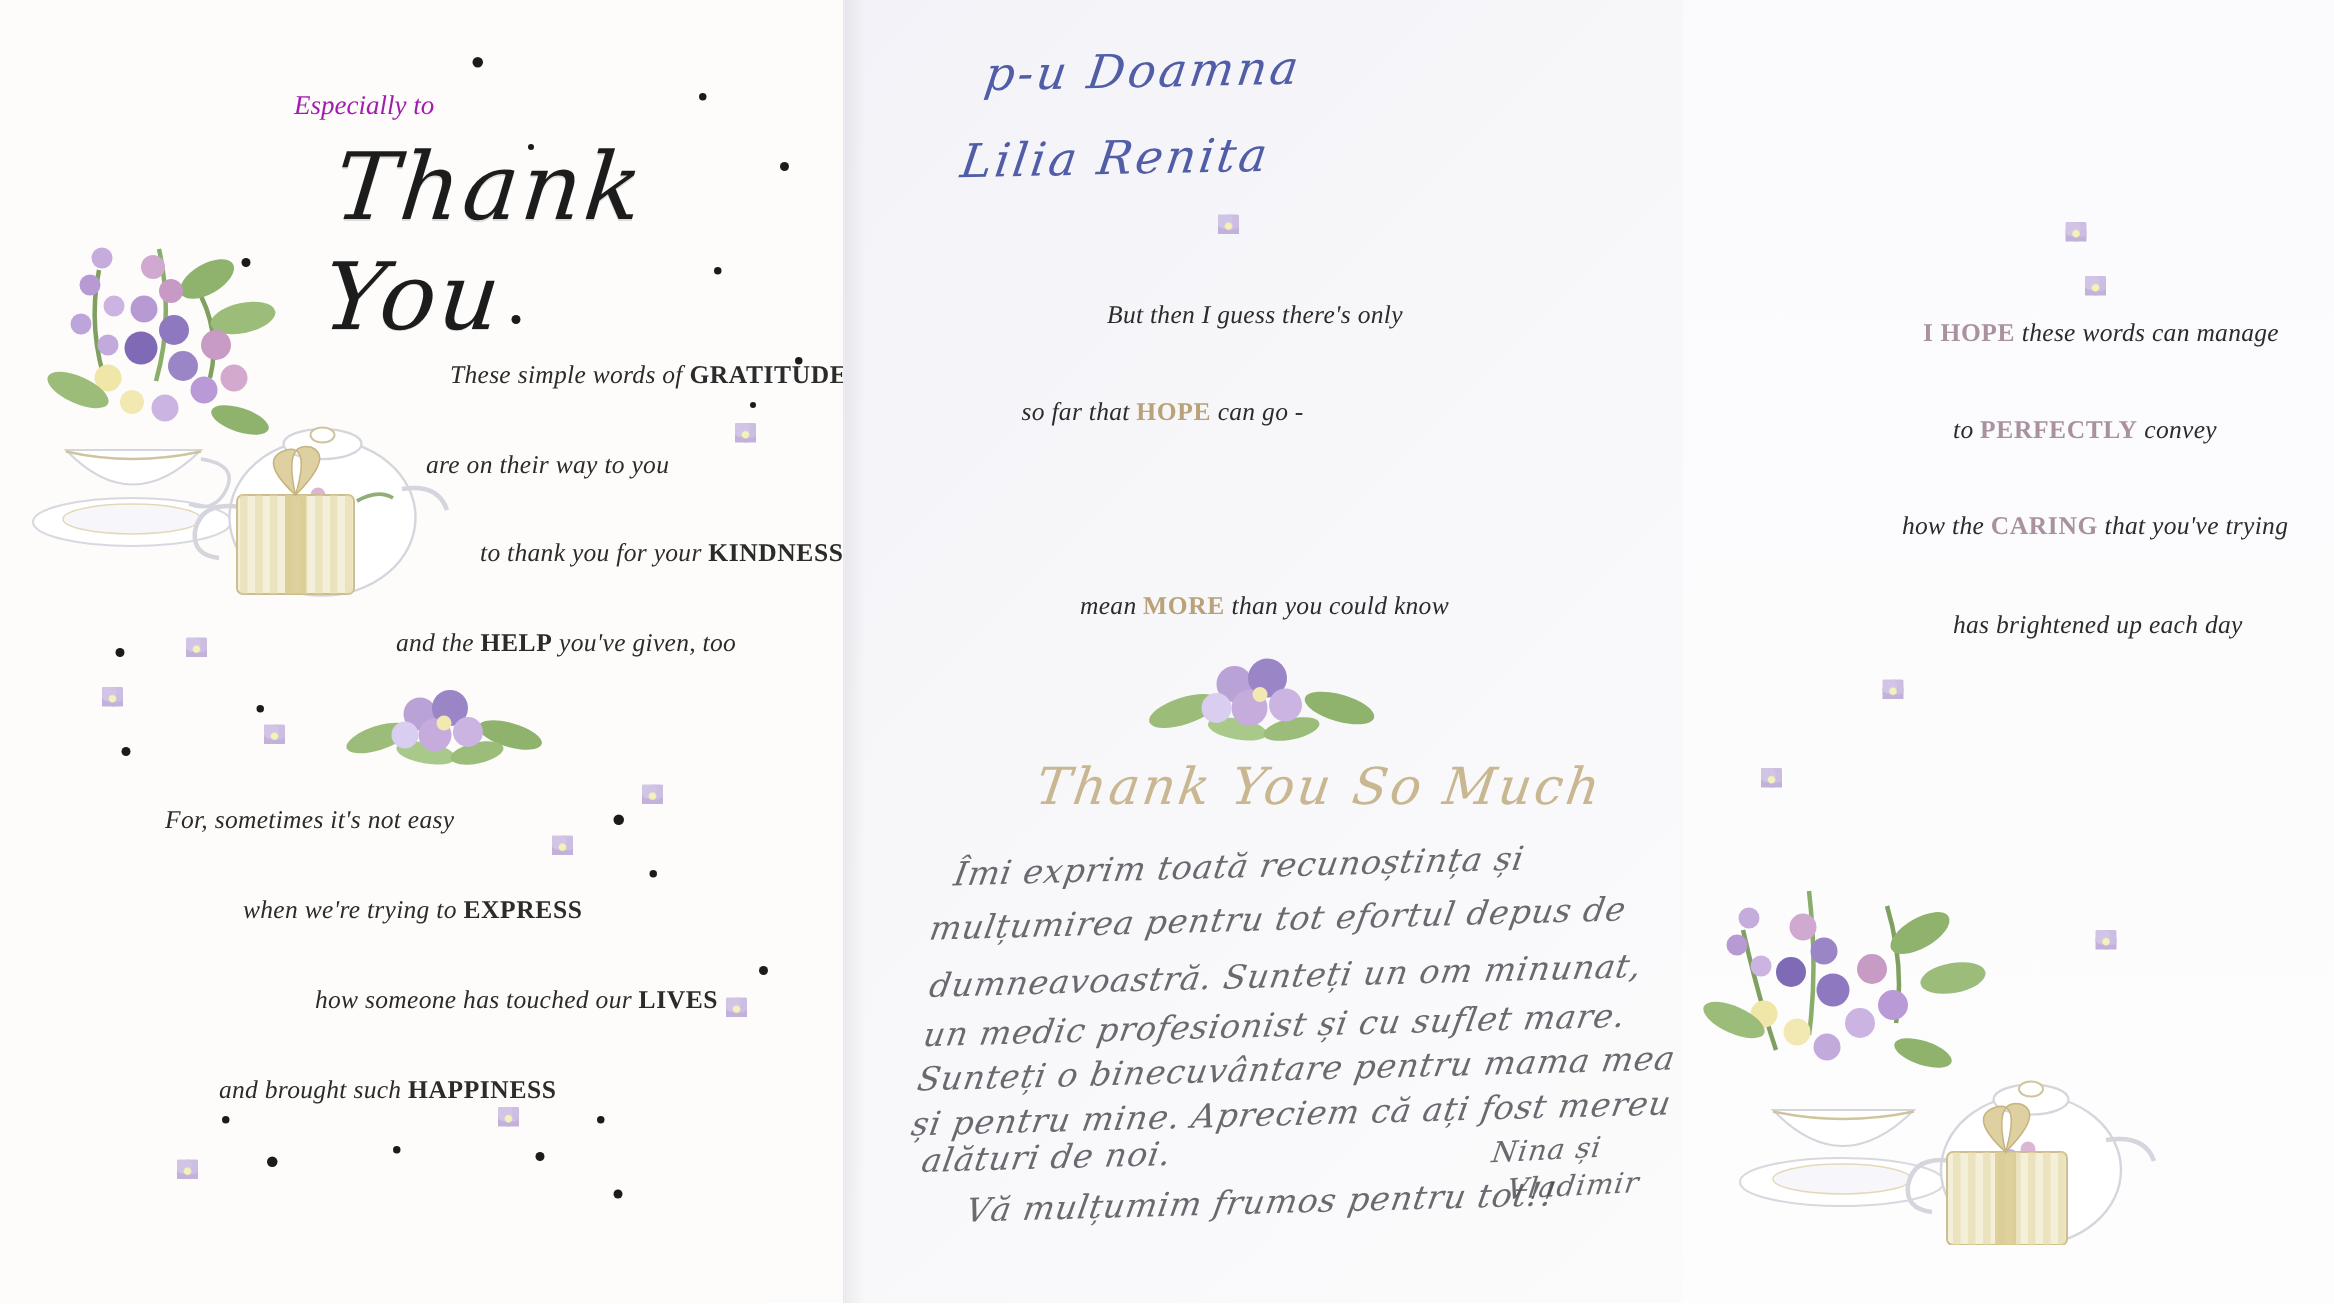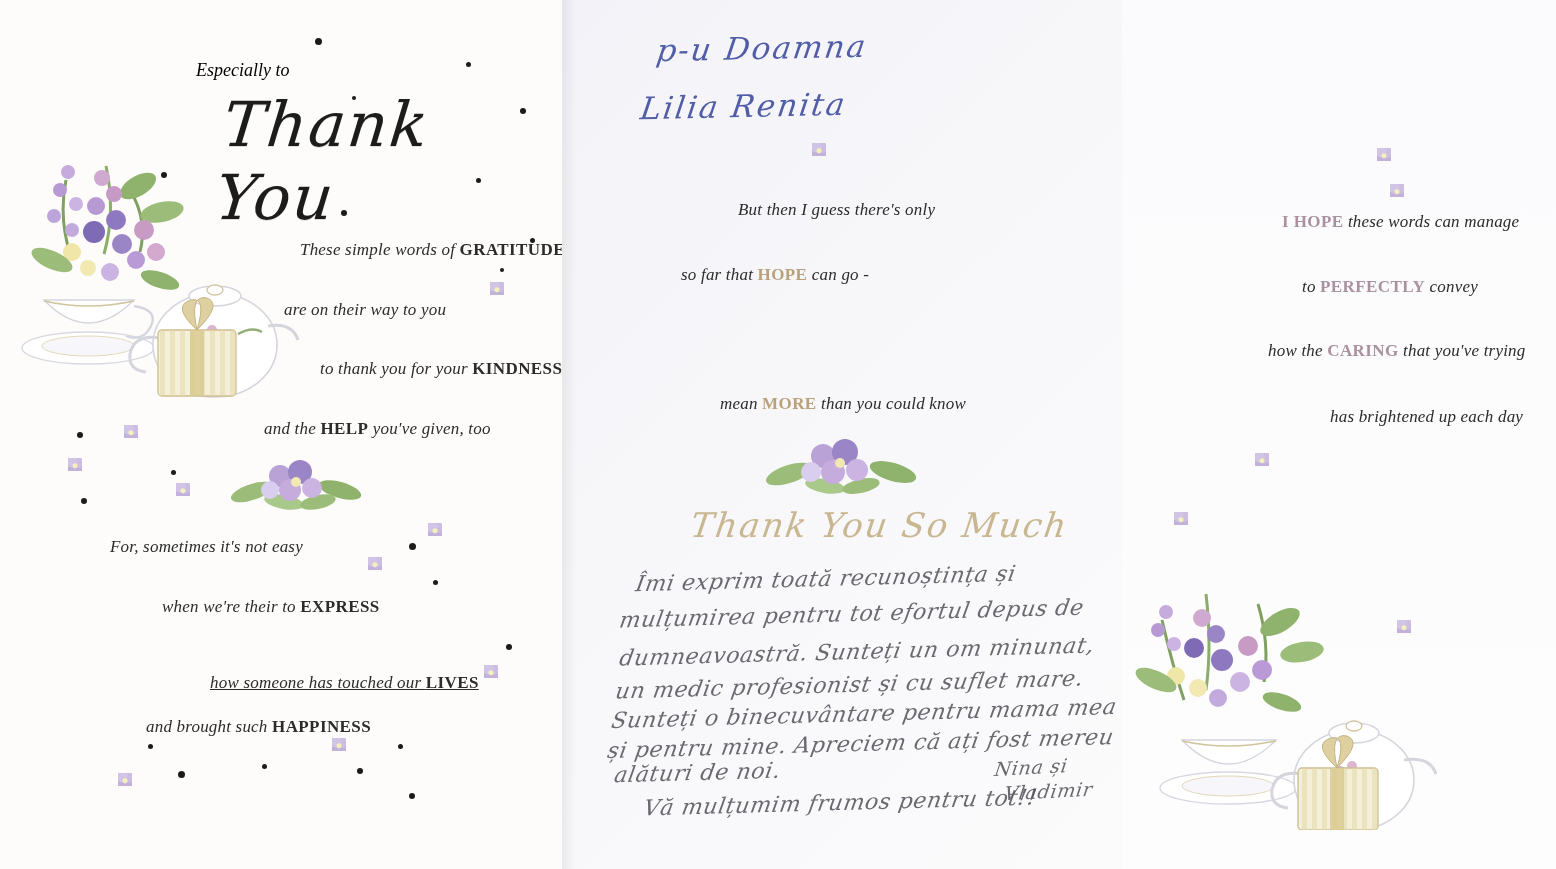--- a/index.html
+++ b/index.html
@@ -68,21 +68,21 @@
     letter-spacing: 0.4px;
   }
 
   .especially {
     position: absolute;
     left: 196px;
     top: 60px;
     font-family: "Liberation Serif", serif;
     font-style: italic;
     font-size: 18px;
-    color: #000000;
+    color: #a21caf;
   }
 
   .script-title {
     position: absolute;
     left: 220px;
     top: 88px;
     font-family: "DejaVu Serif", serif;
     font-style: italic;
     font-size: 62px;
     color: #1c1c1c;
@@ -247,23 +247,23 @@
     <div class="verse-line" style="left:320px; top:359px;">
       <span>to thank you for your </span><span class="em">KINDNESS</span>
     </div>
     <div class="verse-line" style="left:264px; top:419px;text-align:right;">
       <span>and the </span><span class="em">HELP</span><span> you've given, too</span>
     </div>
     <div class="verse-line" style="left:110px; top:537px;">
       <span>For, sometimes it's not easy</span>
     </div>
     <div class="verse-line" style="left:162px; top:597px;">
-      <span>when we're their to </span><span class="em">EXPRESS</span>
-    </div>
-    <div class="verse-line" style="left:210px; top:673px;text-decoration:underline;">
+      <span>when we're trying to </span><span class="em">EXPRESS</span>
+    </div>
+    <div class="verse-line" style="left:210px; top:657px;">
       <span>how someone has touched our </span><span class="em">LIVES</span>
     </div>
     <div class="verse-line" style="left:146px; top:717px;">
       <span>and brought such </span><span class="em">HAPPINESS</span>
     </div>
 
     <div class="art" style="left:226px; top:446px; width:140px; height:70px;">
       <svg width="140" height="70" viewBox="0 0 140 70" aria-hidden="true">
         <ellipse cx="26" cy="46" rx="22" ry="8" fill="#9cbd79" transform="rotate(-18 26 46)"></ellipse>
         <ellipse cx="114" cy="44" rx="22" ry="8" fill="#8fb36d" transform="rotate(16 114 44)"></ellipse>
@@ -363,21 +363,21 @@
 
     <div class="verse-line" style="left:160px; top:212px;">
       <span class="em-mauve">I HOPE</span><span> these words can manage</span>
     </div>
     <div class="verse-line" style="left:180px; top:277px;">
       <span>to </span><span class="em-mauve">PERFECTLY</span><span> convey</span>
     </div>
     <div class="verse-line" style="left:146px; top:341px;">
       <span>how the </span><span class="em-mauve">CARING</span><span> that you've trying</span>
     </div>
-    <div class="verse-line" style="left:180px; top:407px;margin-left:28px;">
+    <div class="verse-line" style="left:180px; top:407px;">
       <span>has brightened up each day</span>
     </div>
 
     <div class="art" style="left:10px; top:530px; width:330px; height:300px;">
       <svg width="330" height="300" viewBox="0 0 330 300" aria-hidden="true">
 
         <ellipse cx="96" cy="258" rx="68" ry="16" fill="#ffffff" stroke="#d8d8e0" stroke-width="1.4"></ellipse>
         <ellipse cx="96" cy="256" rx="46" ry="10" fill="#f7f7fb" stroke="#e3d9b8" stroke-width="1"></ellipse>
         <path d="M50 210 q46 48 94 0 z" fill="#ffffff" stroke="#d5d5de" stroke-width="1.4"></path>
         <path d="M50 211 q46 10 94 0" fill="none" stroke="#cfc49c" stroke-width="1.6"></path>

